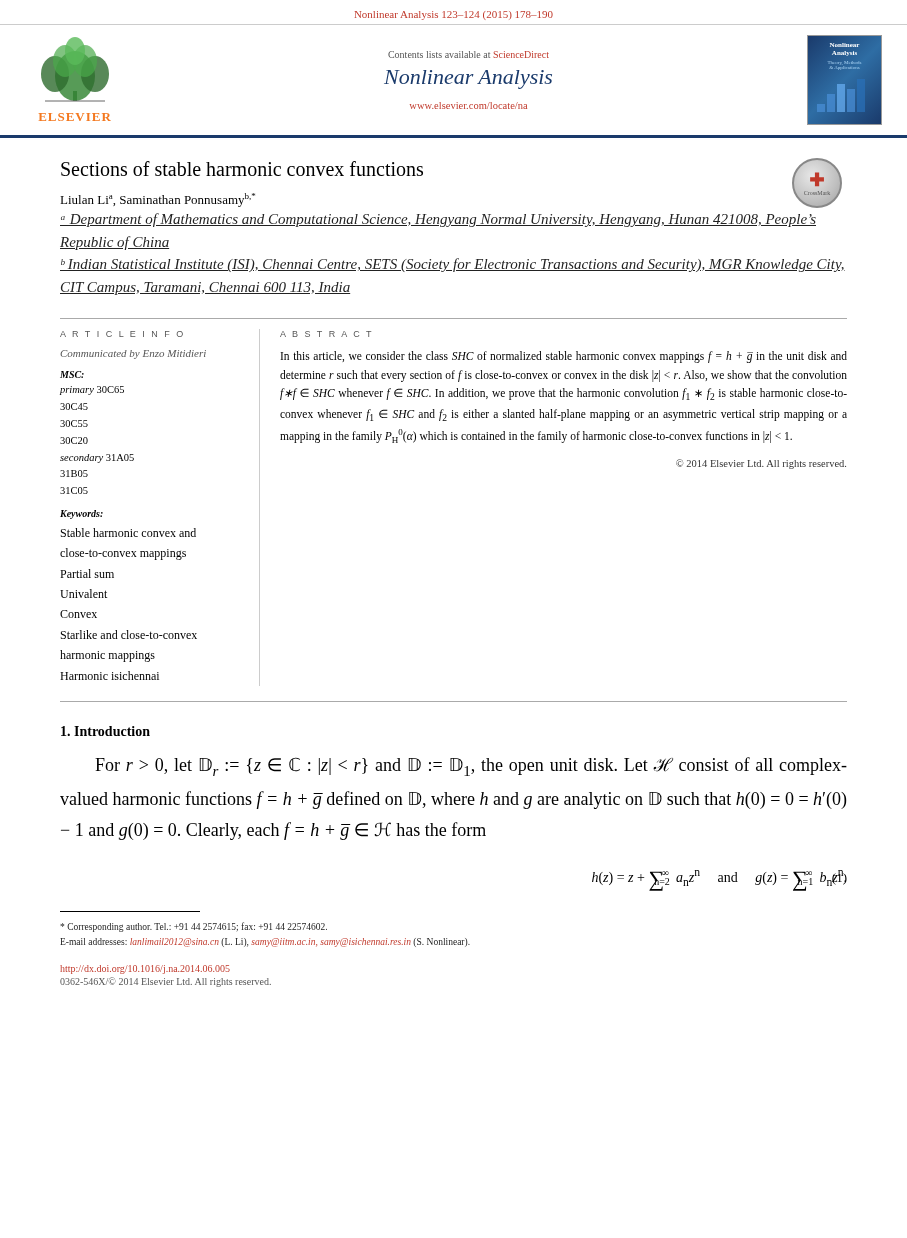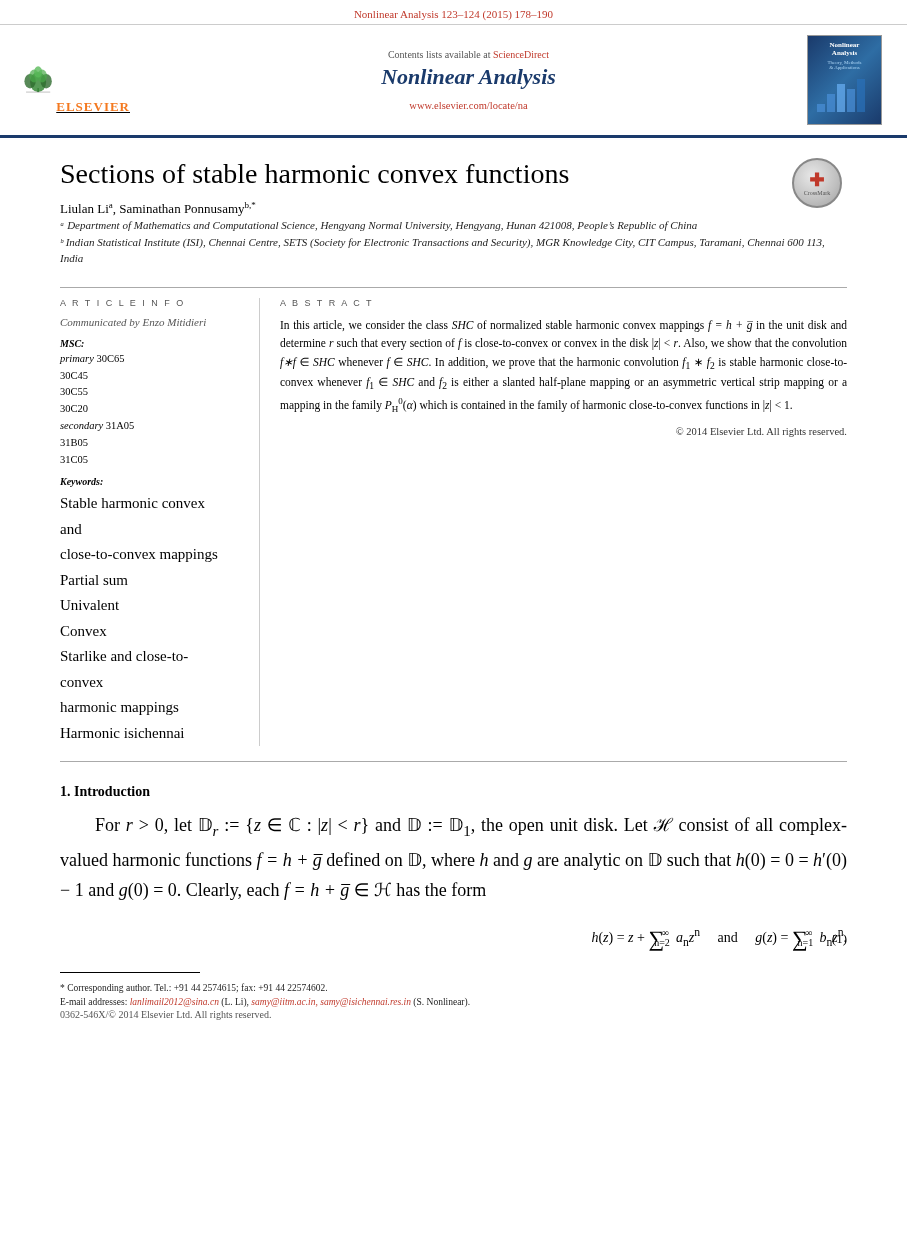--- a/index.html
+++ b/index.html
@@ -21,23 +21,22 @@
     .journal-header {
       display: flex;
       align-items: center;
       padding: 10px 20px;
       border-bottom: 3px solid #1a3a6b;
     }
     .journal-logo {
       width: 110px;
       flex-shrink: 0;
       display: flex;
-      flex-direction: row;
-      align-items: flex-end;
-      text-decoration: underline;
+      flex-direction: column;
+      align-items: center;
     }
     .elsevier-tree {
       width: 90px;
       height: 70px;
     }
     .elsevier-text {
       font-size: 13px;
       font-weight: bold;
       color: #f47920;
       letter-spacing: 1px;
@@ -51,21 +50,21 @@
     .contents-line {
       font-size: 10px;
       color: #555;
       margin-bottom: 4px;
     }
     .science-direct-link {
       color: #c0392b;
     }
     .journal-title-main {
       font-size: 22px;
-      font-weight: bold;
+      font-weight: normal;
       color: #1a3a6b;
       font-style: italic;
       margin-bottom: 10px;
     }
     .journal-url {
       font-size: 10.5px;
       color: #c0392b;
     }
     .journal-cover {
       width: 80px;
@@ -95,21 +94,21 @@
       color: #aad4f5;
       text-align: center;
       margin-top: 2px;
     }
 
     .main-content {
       padding: 20px 60px;
     }
 
     .paper-title {
-      font-size: 28px;
+      font-size: 20px;
       font-weight: normal;
       color: #000;
       padding-right: 80px;
       position: relative;
     }
 
     .crossmark-badge {
       position: absolute;
       right: 0;
       top: 0;
@@ -140,25 +139,26 @@
     }
 
     .authors {
       font-size: 13px;
     }
     .author-sup {
       font-size: 9px;
       vertical-align: super;
     }
     .affiliations {
-      font-size: 11px;
+      font-size: 15px;
       font-style: italic;
       color: #222;
       margin-bottom: 20px;
       line-height: 1.5;
+      text-decoration: underline;
     }
 
     .divider-line {
       border: none;
       border-top: 1px solid #aaa;
       margin: 10px 0;
     }
 
     .two-col {
       display: flex;
@@ -207,21 +207,21 @@
     .keywords-section {
       margin-top: 8px;
     }
     .keywords-label {
       font-size: 10px;
       font-style: italic;
       font-weight: bold;
       margin-bottom: 4px;
     }
     .keywords-list {
-      font-size: 15px;
+      font-size: 12px;
       line-height: 1.7;
       list-style: none;
     }
 
     .abstract-text {
       font-size: 11.5px;
       line-height: 1.6;
       text-align: justify;
     }
 
@@ -450,15 +450,16 @@
     <div>
       <span>E-mail addresses:</span>
       <span class="footnote-link">lanlimail2012@sina.cn</span>
       <span>(L. Li),</span>
       <span class="footnote-link">samy@iitm.ac.in,</span>
       <span class="footnote-link">samy@isichennai.res.in</span>
       <span>(S. Nonlinear).</span>
     </div>
   </div>
 
+  <div class="doi-line">http://dx.doi.org/10.1016/j.na.2014.06.005</div>
   <div class="copyright-footer">0362-546X/© 2014 Elsevier Ltd. All rights reserved.</div>
 
 </div>
 
 </body></html>

